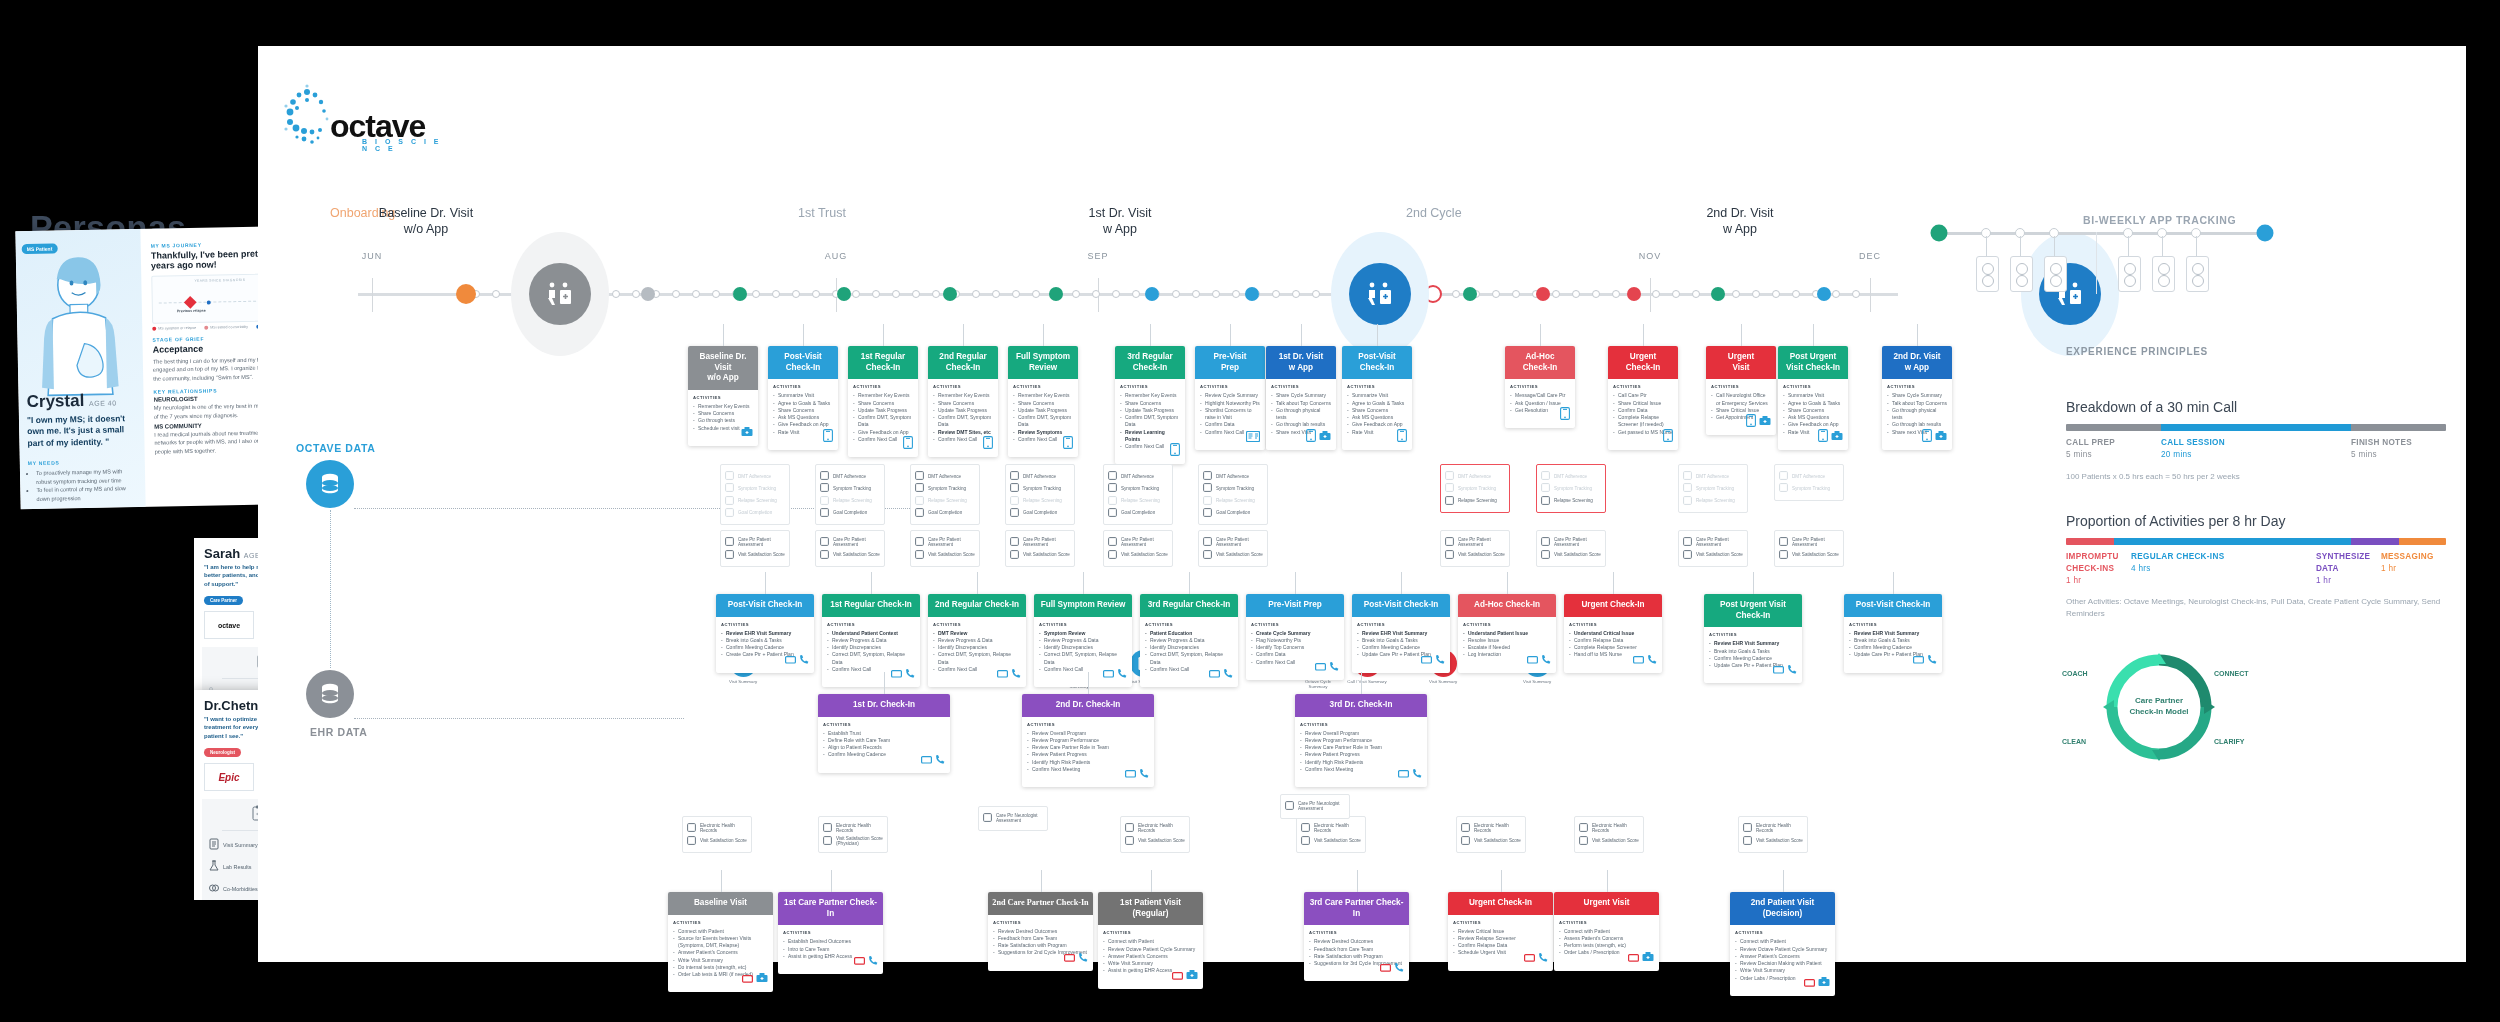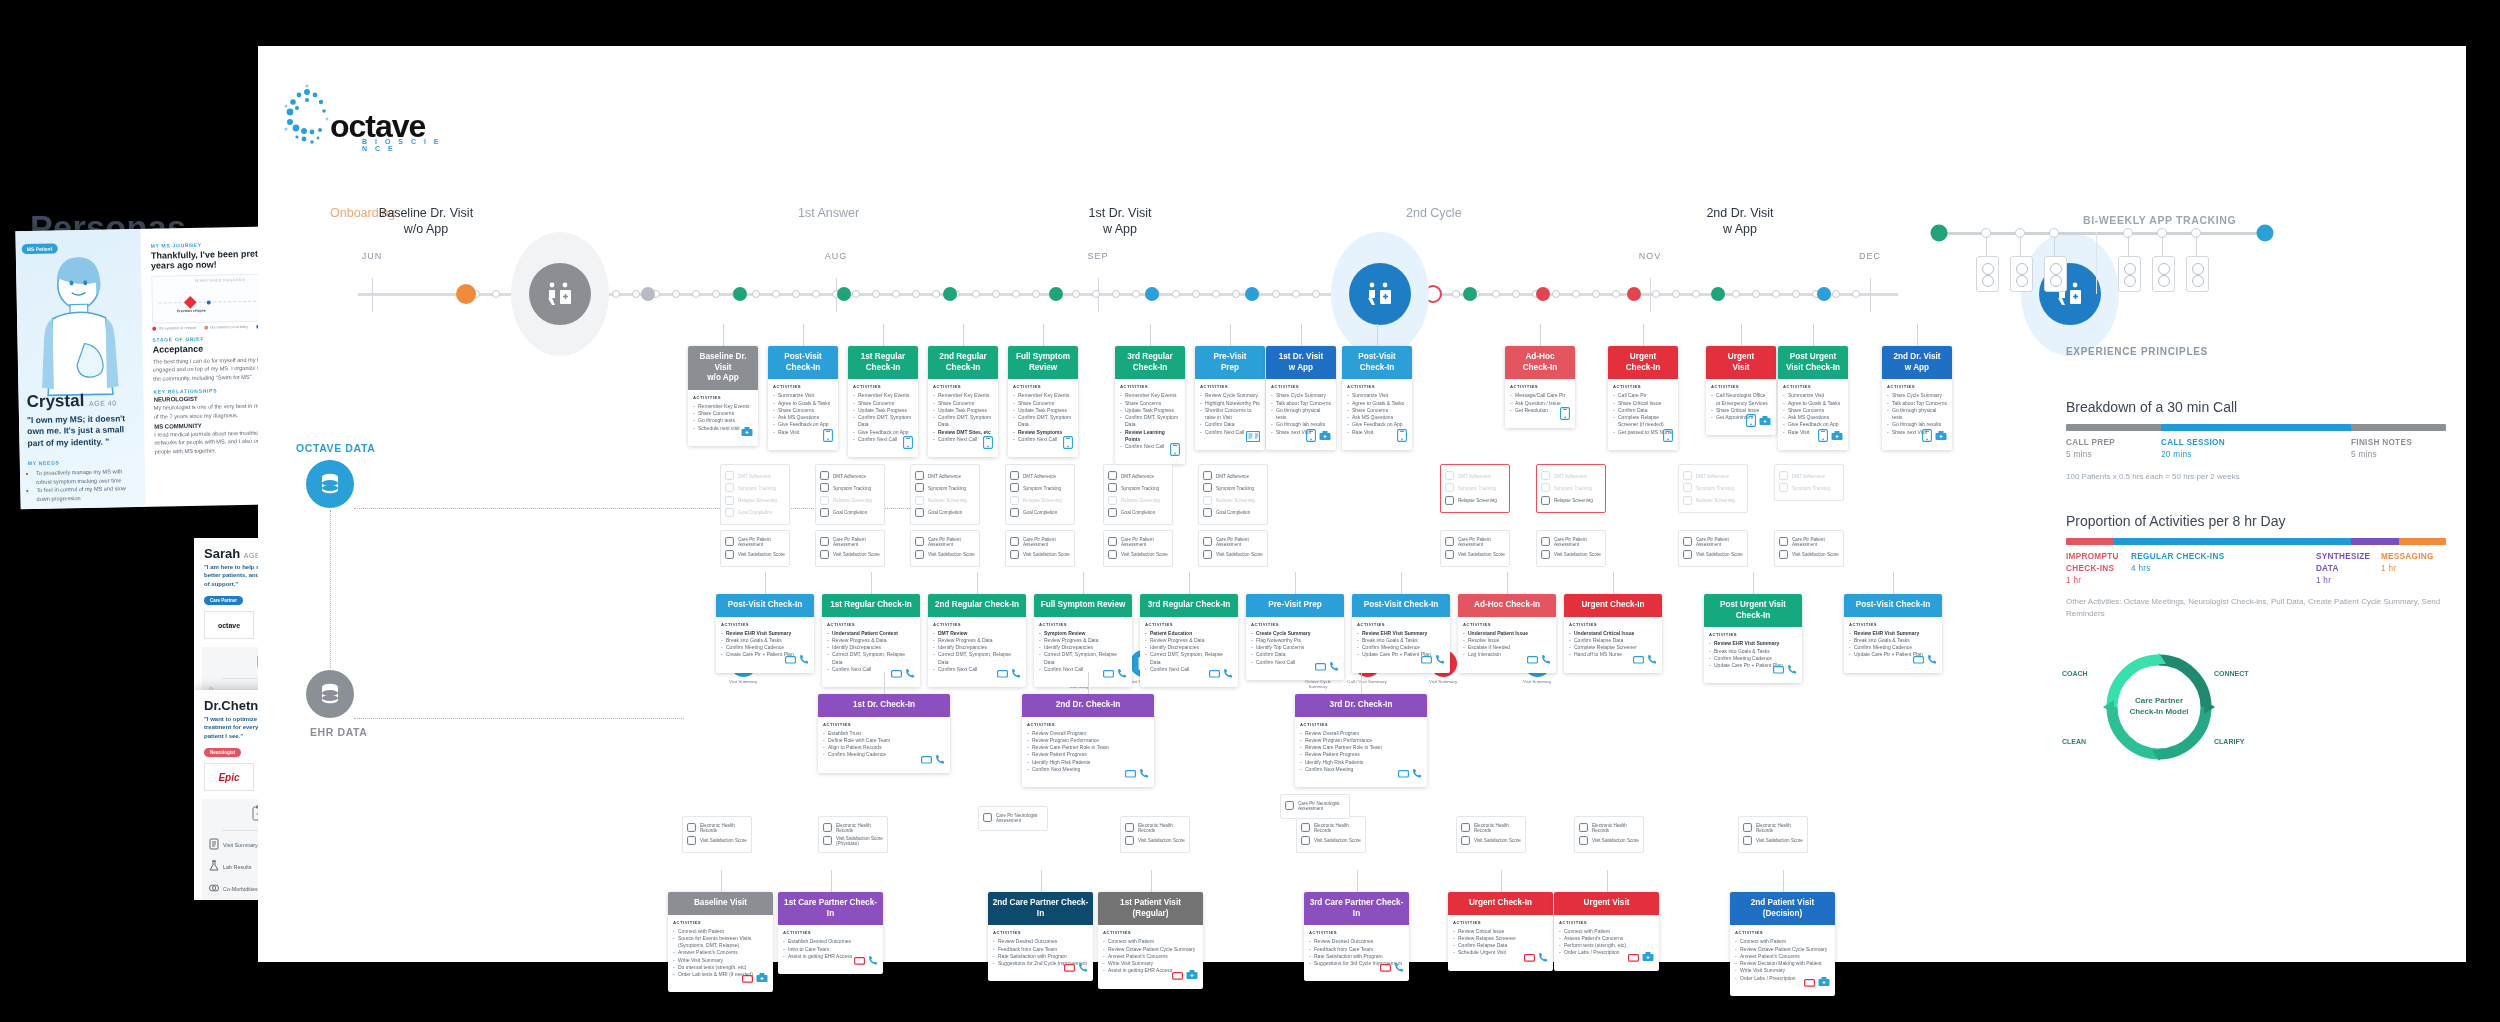--- a/index.html
+++ b/index.html
@@ -361,21 +361,21 @@
       </svg>
       <div class="brand-word">octave</div>
       <div class="brand-sub">B I O S C I E N C E</div>
     </div>
 
 
     <div id="phases">
         <div class="phase accent" style="left: 72px; white-space: pre-line;">Onboarding</div>
         <div class="phase dark" style="left: 168px; transform: translateX(-50%); white-space: pre-line;">Baseline Dr. Visit
 w/o App</div>
-        <div class="phase" style="left: 540px; white-space: pre-line;">1st Answer</div>
+        <div class="phase" style="left: 540px; white-space: pre-line;">1st Trust</div>
         <div class="phase dark" style="left: 862px; transform: translateX(-50%); white-space: pre-line;">1st Dr. Visit
 w App</div>
         <div class="phase" style="left: 1148px; white-space: pre-line;">2nd Cycle</div>
         <div class="phase dark" style="left: 1482px; transform: translateX(-50%); white-space: pre-line;">2nd Dr. Visit
 w App</div>
       </div>
 
     <div class="axis"></div>
     <div id="months">
         <div class="mlabel" style="left:114px;transform:translateX(-50%)">JUN</div>
@@ -1819,21 +1819,21 @@
                   <rect x="0.6" y="0.6" width="9.8" height="6.6" rx="1" fill="none" stroke="#e4303c" stroke-width="1.2"></rect>
                 </svg></span>
               <span><svg width="10" height="11" viewBox="0 0 10 11">
                   <path d="M1 1.6q0 7 7.4 8.2l1-2-2.4-1.4-1 1Q3.4 6 3 4.2l1.2-.8L3 1z" fill="#2a9fd8"></path>
                 </svg></span>
             </div>
           </div>
         </div>
         <div class="vline" style="left:572.5px;top:824px;height:22px"></div>
         <div class="card" style="left:730px;top:846px;width:105px">
-          <div class="hd" style="background: #0c4a6e; white-space: pre-line;">2nd Care Partner Check-In</div>
+          <div class="hd" style="background: #737373; white-space: pre-line; font-family: Liberation Serif, serif;">2nd Care Partner Check-In</div>
           <div class="bd" style="padding-bottom: 14px;">
             <div class="act">ACTIVITIES</div>
             <ul>
               <li>Review Desired Outcomes</li>
               <li>Feedback from Care Team</li>
               <li>Rate Satisfaction with Program</li>
               <li>Suggestions for 2nd Cycle Improvement</li>
             </ul>
             <div class="icons">
               <span><svg width="11" height="9" viewBox="0 0 11 9">

